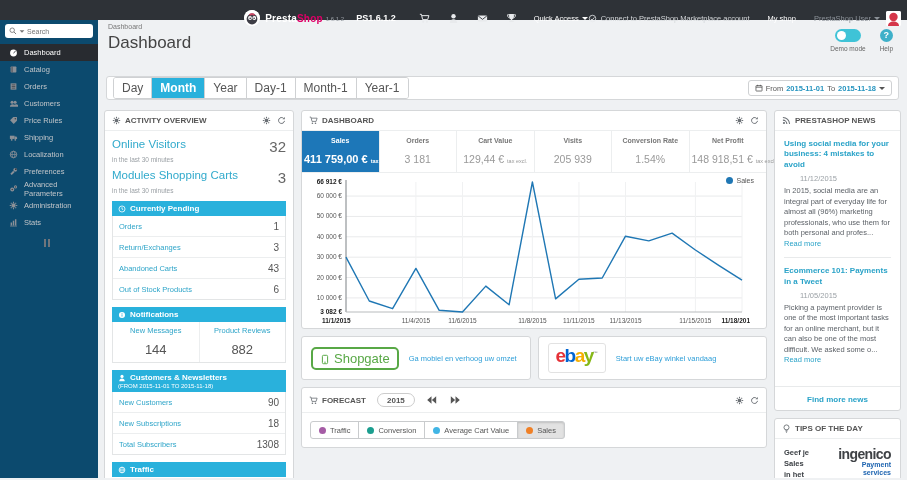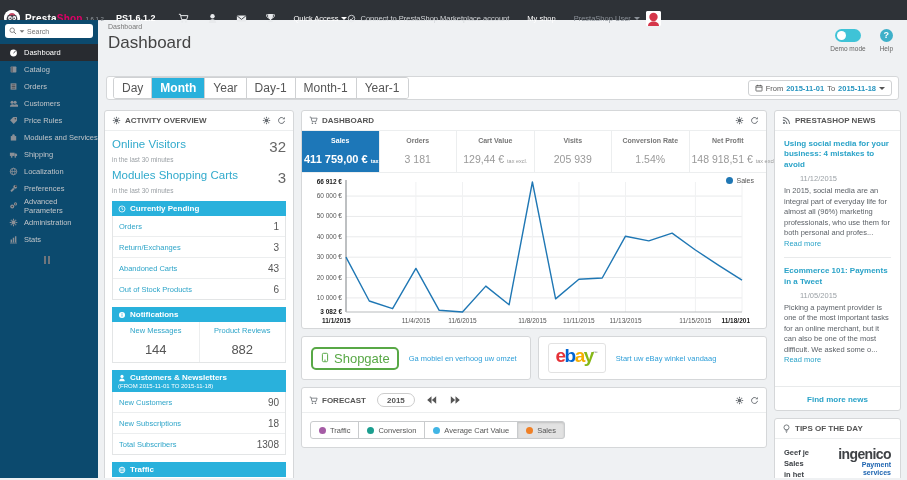--- a/index.html
+++ b/index.html
@@ -1,20 +1,20 @@
 <!DOCTYPE html>
 <html><head>
 <meta charset="utf-8">
 <style>
   * { margin:0; padding:0; box-sizing:border-box; }
   html,body { width:907px; height:480px; overflow:hidden; }
   body { font-family:"Liberation Sans", sans-serif; background:#eff1f3; color:#555; }
 
   
-  .topbar { height:20px; background:#2e3237; display:flex; align-items:center; justify-content:flex-start; padding:16px 6px 0 4px; color:#fff; }
+  .topbar { height:20px; background:#2e3237; display:flex; align-items:center; justify-content:flex-end; padding:16px 6px 0 4px; color:#fff; }
   .tb-left, .tb-right { display:flex; align-items:center; }
   .logo-circle { width:16px; height:16px; border-radius:50%; background:#fff; overflow:hidden; margin-right:5px; flex-shrink:0; }
   .brand { font-size:10px; font-weight:bold; letter-spacing:.2px; }
   .brand .shop { color:#df0067; }
   .brand-version { font-size:6px; color:#9aa0a6; margin:2px 0 0 3px; }
   .shop-code { font-size:9px; font-weight:bold; margin-left:12px; }
   .tb-icons { display:flex; align-items:center; margin-left:14px; }
   .tb-icon { width:11px; height:11px; margin:0 9px; color:#e8eaec; cursor:pointer; }
   .quick-access { font-size:7.5px; color:#fff; margin-left:8px; display:flex; align-items:center; gap:3px; cursor:pointer; }
   .caret { width:0; height:0; border-left:3px solid transparent; border-right:3px solid transparent; border-top:3.5px solid currentColor; display:inline-block; }
@@ -102,21 +102,21 @@
   .kpi.active { background:#1d77b8; }
   .kpi.active .kpi-label, .kpi.active .kpi-value { color:#fff; }
   .kpi.active .kpi-value { font-size:11px; font-weight:bold; }
   .chart-wrap { position:relative; padding:3px 2px 2px 2px; }
   .legend { position:absolute; top:4px; right:12px; display:flex; align-items:center; gap:3px; font-size:7px; color:#555; }
   .legend i { width:7px; height:7px; border-radius:50%; display:block; }
 
   
   .ads-row { display:flex; gap:7px; margin-bottom:7px; }
   .ad-card { flex:1; background:#fff; border:1px solid #d5d7d9; border-radius:3px; height:44px; display:flex; align-items:center; gap:10px; padding:0 9px; }
-  .shopgate-logo { border:2px solid #58a846; border-radius:5px; padding:2px 7px; color:#58a846; display:flex; align-items:flex-start; gap:4px; font-size:13px; cursor:pointer; }
+  .shopgate-logo { border:2px solid #58a846; border-radius:5px; padding:2px 7px; color:#58a846; display:flex; align-items:flex-end; gap:4px; font-size:13px; cursor:pointer; }
   .shopgate-logo .phicon { width:10px; height:13px; }
   .ebay-logo { border:1px solid #e2e2e2; border-radius:3px; padding:0 7px 3px; font-size:19px; font-weight:bold; letter-spacing:-1.5px; cursor:pointer; line-height:1.3; background:#fff; }
   .ebay-logo sup { font-size:5px; color:#999; letter-spacing:0; }
   .ad-link { font-size:7.5px; color:#2f9fd8; cursor:pointer; }
 
   
   .year-pill { border:1px solid #ccc; border-radius:9px; padding:1.5px 9px; font-size:8px; color:#555; margin-left:7px; cursor:pointer; }
   .fc-nav { width:15px; height:12px; color:#555; margin-left:5px; cursor:pointer; }
   .fc-toggles { padding:8px; display:flex; }
   .fc-toggle { display:flex; align-items:center; gap:4px; border:1px solid #c9cbcd; background:#fff; padding:3.5px 8px; font-size:7.5px; color:#555; margin-left:-1px; cursor:pointer; }
@@ -284,29 +284,20 @@
             <svg class="iconsvg" viewBox="0 0 10 10">
               <path d="M1.2 4.8L4.8 1.2h4v4L5.2 8.8z" fill="currentColor"></path>
               <circle cx="7" cy="3" r="0.8" fill="#363a41"></circle>
             </svg>
           </span>
      <span>Price Rules</span>
    </div>
         <div class="nav-item">
      <span class="nicon">
             <svg class="iconsvg" viewBox="0 0 10 10">
-              <rect x="2" y="3.4" width="6" height="5" fill="currentColor"></rect>
-              <circle cx="5" cy="2.8" r="1.4" fill="currentColor"></circle>
-            </svg>
-          </span>
-     <span>Modules and Services</span>
-   </div>
-        <div class="nav-item">
-     <span class="nicon">
-            <svg class="iconsvg" viewBox="0 0 10 10">
               <rect x="1" y="3" width="5.2" height="3.6" fill="currentColor"></rect>
               <path d="M6.2 4h2l.8 1.4v1.2H6.2z" fill="currentColor"></path>
               <circle cx="3" cy="7.6" r="1" fill="currentColor"></circle>
               <circle cx="7" cy="7.6" r="1" fill="currentColor"></circle>
             </svg>
           </span>
      <span>Shipping</span>
    </div>
         <div class="nav-item">
      <span class="nicon">

